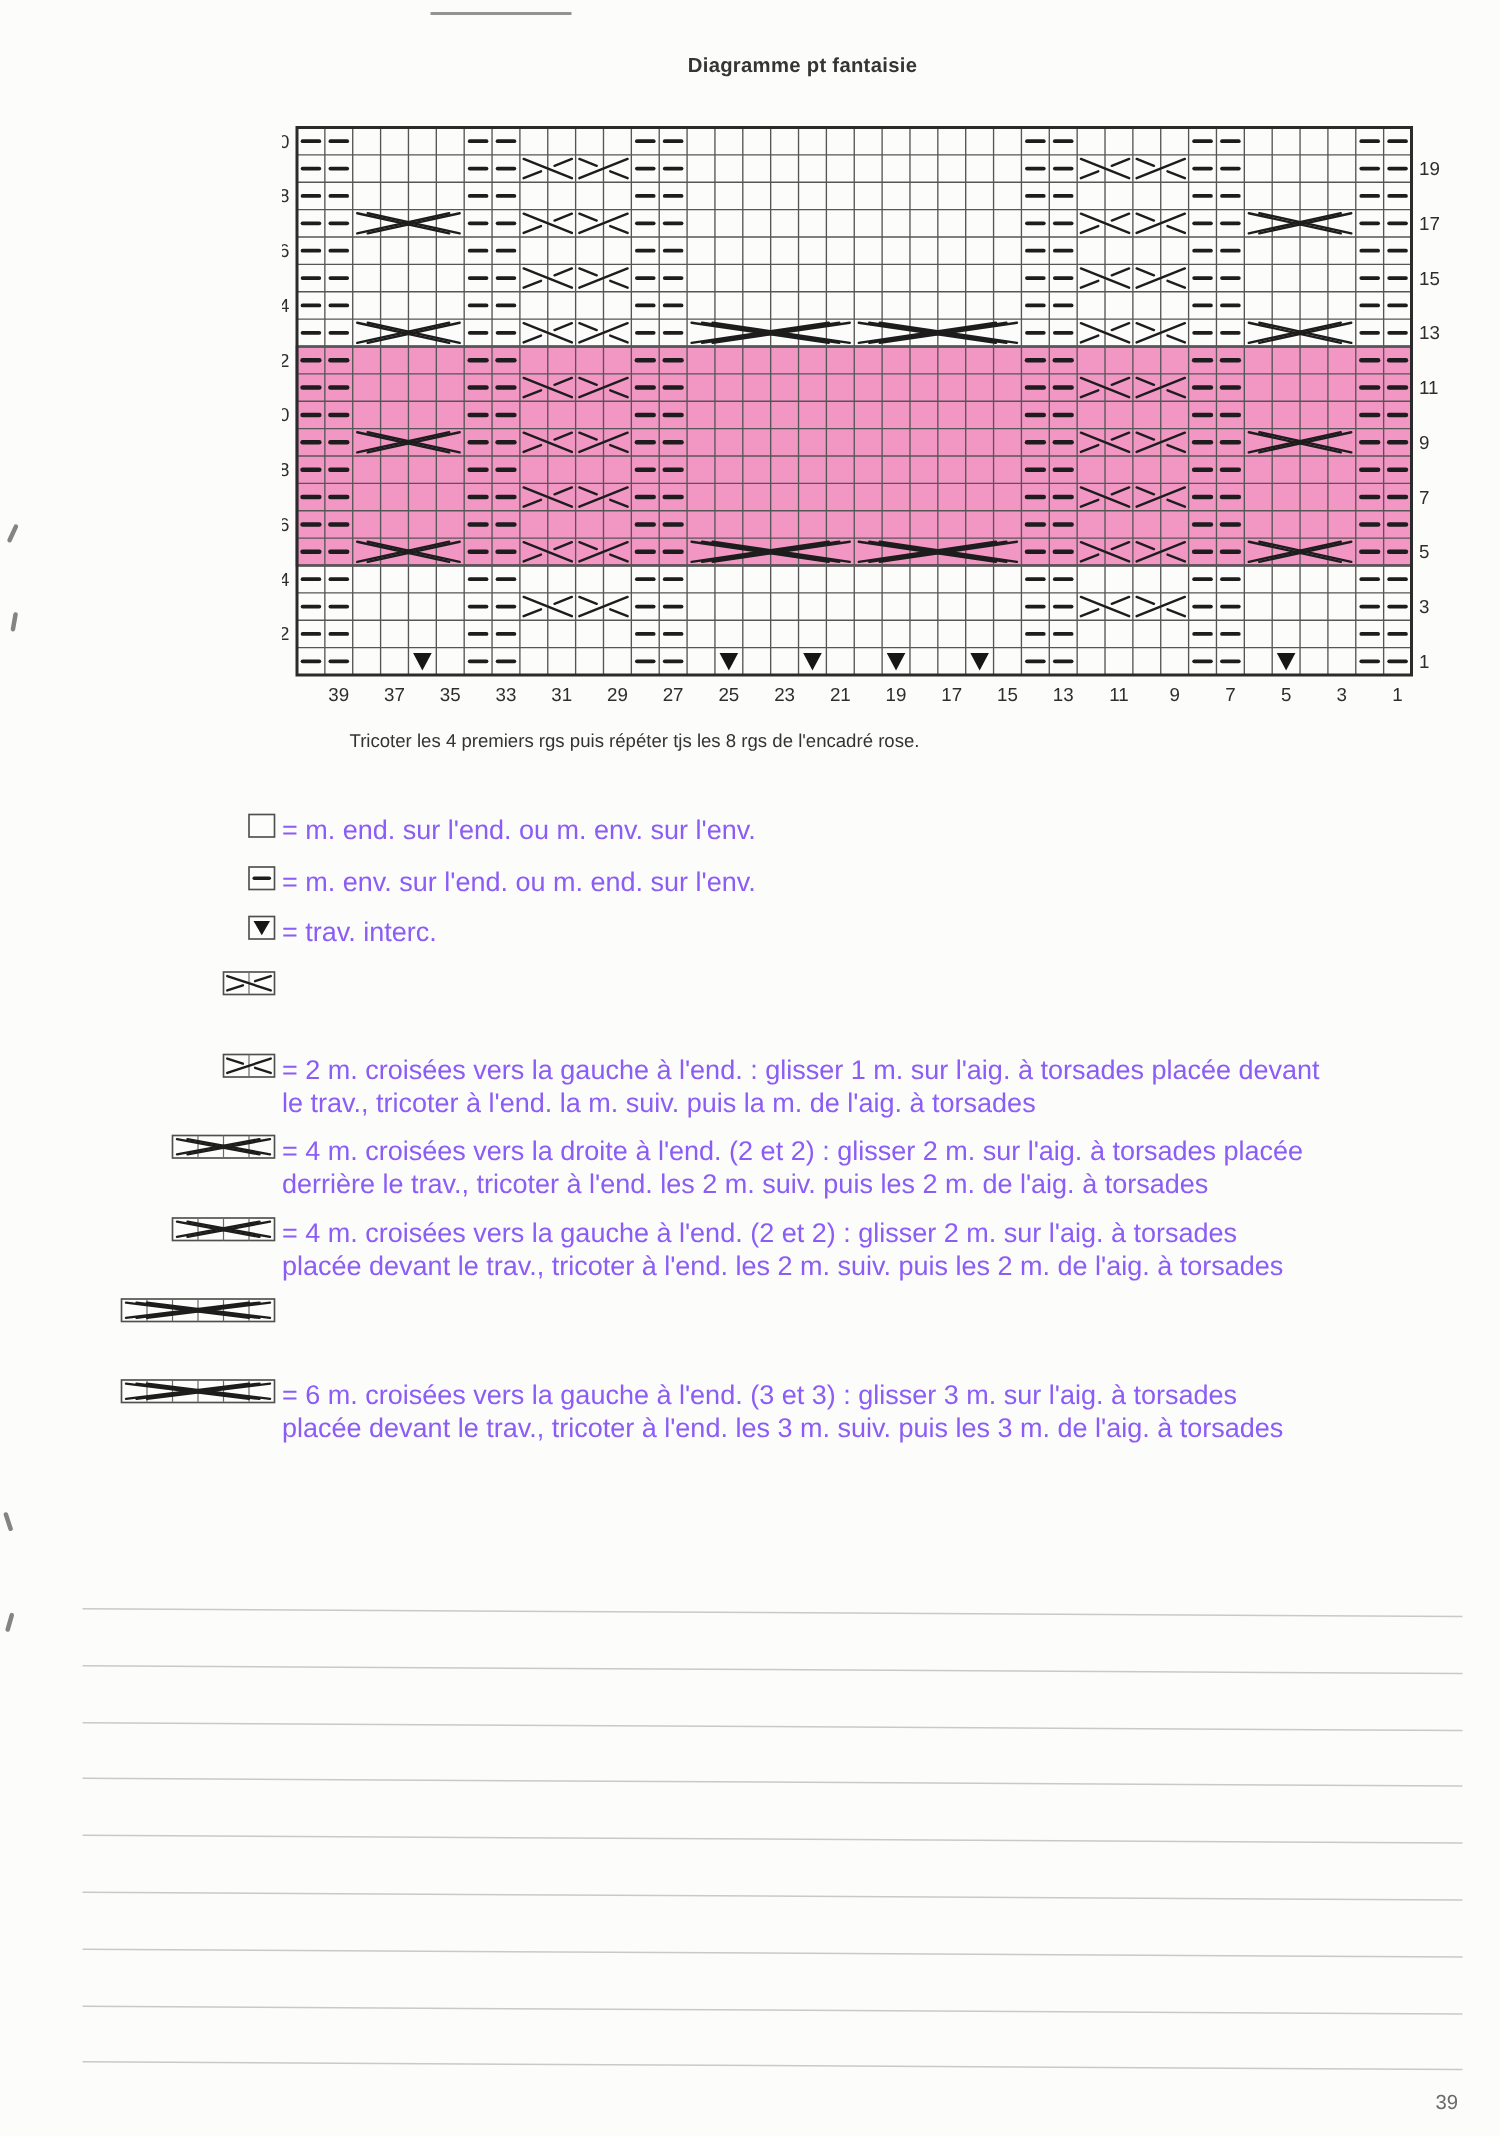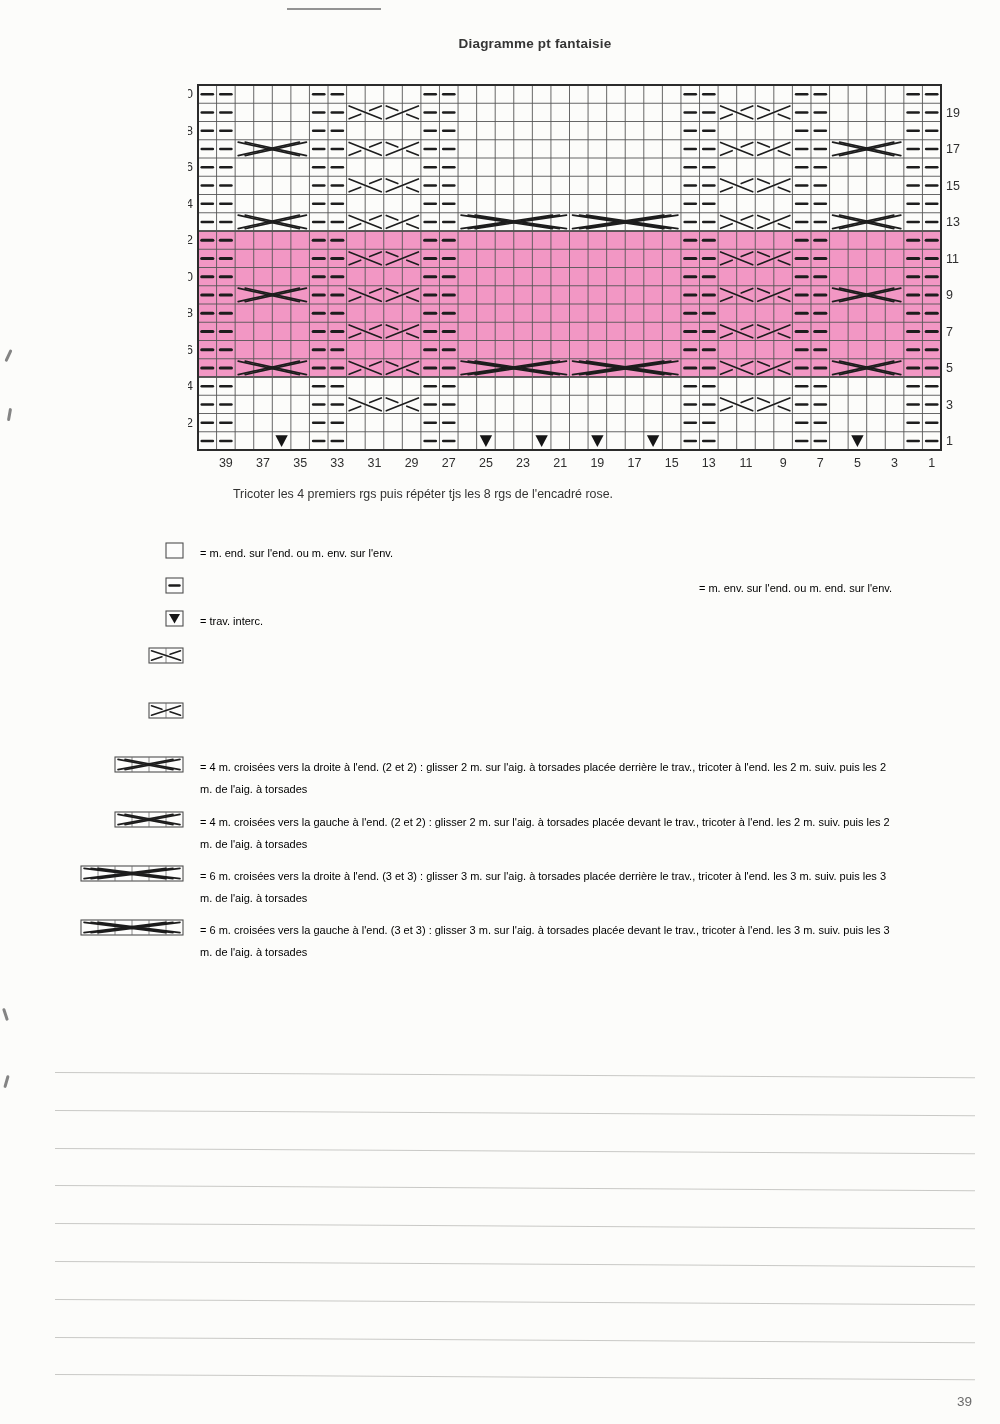--- a/index.html
+++ b/index.html
@@ -16,22 +16,22 @@
   }
   .chart { position:absolute; left:188px; top:79px; width:782px; height:402px; }
   svg text { font-family:"Liberation Sans", sans-serif; fill:#2e2e2e; }
   .caption {
     position:absolute; left:233px; top:487px; margin:0;
     font-size:12.4px; color:#333; white-space:nowrap;
   }
   .legend-item { position:absolute; left:0; width:910px; height:52px; }
   .legend-item .sym { position:absolute; top:-1px; }
   .legend-item .txt {
-    position:absolute; left:200px; top:0; width:692px;
-    font-size:11px; line-height:21.5px; color:#000000;
+    position:absolute; left:188px; top:0; width:692px;
+    font-size:18px; line-height:21.5px; color:#8b5cf6;
   }
   .rule {
     position:absolute; left:55px; width:920px; height:1px; background:#c9c9c6;
     transform:rotate(0.32deg); transform-origin:left center;
   }
   .pagenum {
     position:absolute; left:930px; top:1394px; width:42px; text-align:right;
     font-size:13.5px; color:#6b6b6b;
   }
   .top-line { position:absolute; left:287px; top:8px; width:94px; height:2px; background:#939393; }
@@ -582,21 +582,21 @@
 
   <p class="caption">Tricoter les 4 premiers rgs puis répéter tjs les 8 rgs de l'encadré rose.</p>
 
   <div id="legend">
       <div class="legend-item" style="top: 543px;">
         <svg width="20" height="19" viewBox="0 0 20 19" class="sym" style="left: 165px;">
           <rect x="1" y="1" width="17" height="15" fill="#fdfdfc" stroke="#4f4f4f" stroke-width="1.1"></rect>
         </svg>
         <div class="txt">= m. end. sur l'end. ou m. env. sur l'env.</div>
       </div>
-      <div class="legend-item" style="top: 578px; text-align: right;">
+      <div class="legend-item" style="top: 578px;">
         <svg width="20" height="19" viewBox="0 0 20 19" class="sym" style="left: 165px;">
           <rect x="1" y="1" width="17" height="15" fill="#fdfdfc" stroke="#4f4f4f" stroke-width="1.1"></rect>
           <line x1="4.5" y1="8.5" x2="14.5" y2="8.5" stroke="#1d1d1d" stroke-width="2.4" stroke-linecap="round"></line>
         </svg>
         <div class="txt">= m. env. sur l'end. ou m. end. sur l'env.</div>
       </div>
       <div class="legend-item" style="top: 611px;">
         <svg width="20" height="19" viewBox="0 0 20 19" class="sym" style="left: 165px;">
           <rect x="1" y="1" width="17" height="15" fill="#fdfdfc" stroke="#4f4f4f" stroke-width="1.1"></rect>
           <polygon points="4,4 15,4 9.5,13.5" fill="#161616"></polygon>
@@ -613,20 +613,21 @@
         </svg>
       </div>
       <div class="legend-item" style="top: 703px;">
         <svg width="37" height="19" viewBox="0 0 37 19" class="sym" style="left: 148px;">
           <rect x="1" y="1" width="34" height="15" fill="#fdfdfc" stroke="#4f4f4f" stroke-width="1.1"></rect>
           <line x1="18" y1="1" x2="18" y2="16" stroke="#6a6a6a" stroke-width="0.8"></line>
           <line x1="3.5" y1="13.3" x2="32.5" y2="3.7" stroke="#1d1d1d" stroke-width="1.6" stroke-linecap="round"></line>
           <line x1="3.5" y1="3.7" x2="13.94" y2="7.156000000000001" stroke="#1d1d1d" stroke-width="1.6" stroke-linecap="round"></line>
           <line x1="22.06" y1="9.844000000000001" x2="32.5" y2="13.3" stroke="#1d1d1d" stroke-width="1.6" stroke-linecap="round"></line>
         </svg>
+        <div class="txt">= 2 m. croisées vers la gauche à l'end. : glisser 1 m. sur l'aig. à torsades placée devant le trav., tricoter à l'end. la m. suiv. puis la m. de l'aig. à torsades</div>
       </div>
       <div class="legend-item" style="top: 757px;">
         <svg width="71" height="19" viewBox="0 0 71 19" class="sym" style="left: 114px;">
           <rect x="1" y="1" width="68" height="15" fill="#fdfdfc" stroke="#4f4f4f" stroke-width="1.1"></rect>
           <line x1="18" y1="1" x2="18" y2="16" stroke="#6a6a6a" stroke-width="0.8"></line>
           <line x1="35" y1="1" x2="35" y2="16" stroke="#6a6a6a" stroke-width="0.8"></line>
           <line x1="52" y1="1" x2="52" y2="16" stroke="#6a6a6a" stroke-width="0.8"></line>
           <line x1="4" y1="3.4" x2="59" y2="13.6" stroke="#1d1d1d" stroke-width="1.6" stroke-linecap="round"></line>
           <line x1="11" y1="3.4" x2="66" y2="13.6" stroke="#1d1d1d" stroke-width="1.6" stroke-linecap="round"></line>
           <line x1="4" y1="13.6" x2="59" y2="3.4" stroke="#1d1d1d" stroke-width="1.6" stroke-linecap="round"></line>
@@ -655,21 +656,20 @@
           <line x1="52" y1="1" x2="52" y2="16" stroke="#6a6a6a" stroke-width="0.8"></line>
           <line x1="69" y1="1" x2="69" y2="16" stroke="#6a6a6a" stroke-width="0.8"></line>
           <line x1="86" y1="1" x2="86" y2="16" stroke="#6a6a6a" stroke-width="0.8"></line>
           <line x1="4" y1="3.4" x2="86" y2="13.6" stroke="#1d1d1d" stroke-width="1.6" stroke-linecap="round"></line>
           <line x1="4" y1="13.6" x2="86" y2="3.4" stroke="#1d1d1d" stroke-width="1.6" stroke-linecap="round"></line>
           <line x1="11" y1="3.4" x2="93" y2="13.6" stroke="#1d1d1d" stroke-width="1.6" stroke-linecap="round"></line>
           <line x1="11" y1="13.6" x2="93" y2="3.4" stroke="#1d1d1d" stroke-width="1.6" stroke-linecap="round"></line>
           <line x1="18" y1="3.4" x2="100" y2="13.6" stroke="#1d1d1d" stroke-width="1.6" stroke-linecap="round"></line>
           <line x1="18" y1="13.6" x2="100" y2="3.4" stroke="#1d1d1d" stroke-width="1.6" stroke-linecap="round"></line>
         </svg>
-        <div class="txt">= 6 m. croisées vers la droite à l'end. (3 et 3) : glisser 3 m. sur l'aig. à torsades placée derrière le trav., tricoter à l'end. les 3 m. suiv. puis les 3 m. de l'aig. à torsades</div>
       </div>
       <div class="legend-item" style="top: 920px;">
         <svg width="105" height="19" viewBox="0 0 105 19" class="sym" style="left: 80px;">
           <rect x="1" y="1" width="102" height="15" fill="#fdfdfc" stroke="#4f4f4f" stroke-width="1.1"></rect>
           <line x1="18" y1="1" x2="18" y2="16" stroke="#6a6a6a" stroke-width="0.8"></line>
           <line x1="35" y1="1" x2="35" y2="16" stroke="#6a6a6a" stroke-width="0.8"></line>
           <line x1="52" y1="1" x2="52" y2="16" stroke="#6a6a6a" stroke-width="0.8"></line>
           <line x1="69" y1="1" x2="69" y2="16" stroke="#6a6a6a" stroke-width="0.8"></line>
           <line x1="86" y1="1" x2="86" y2="16" stroke="#6a6a6a" stroke-width="0.8"></line>
           <line x1="4" y1="3.4" x2="86" y2="13.6" stroke="#1d1d1d" stroke-width="1.6" stroke-linecap="round"></line>

